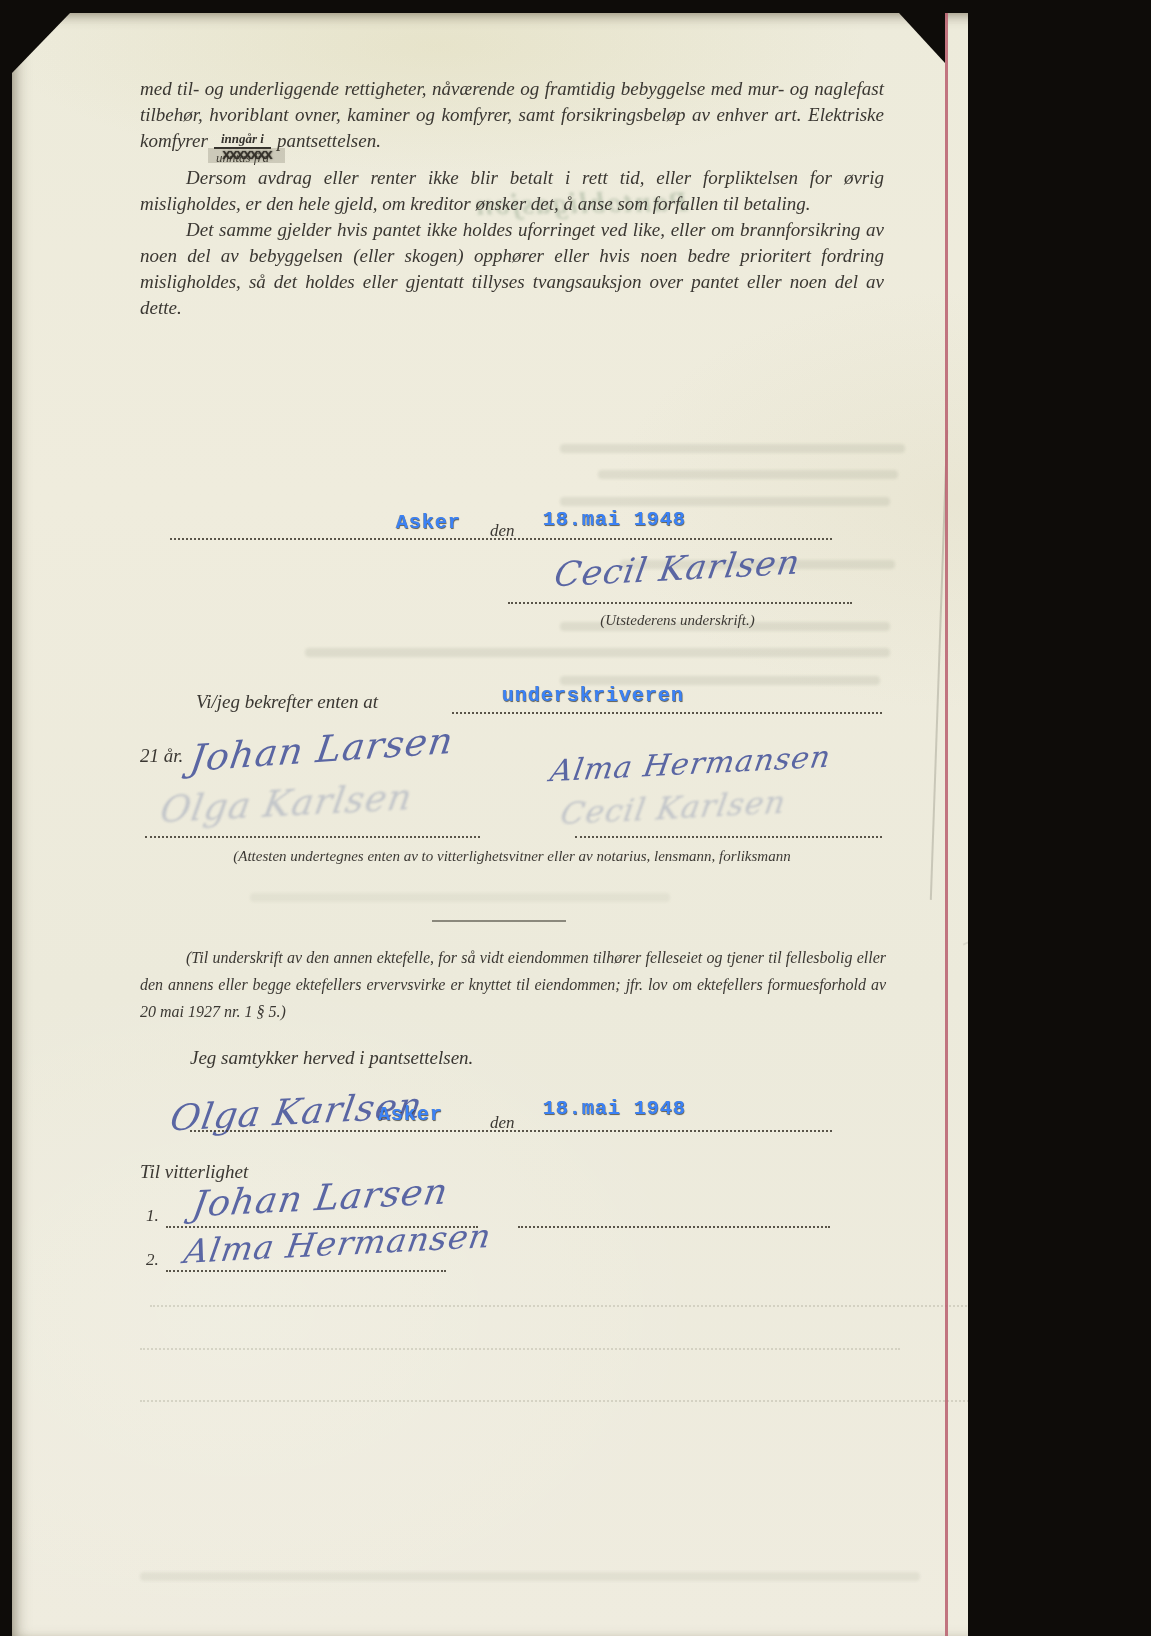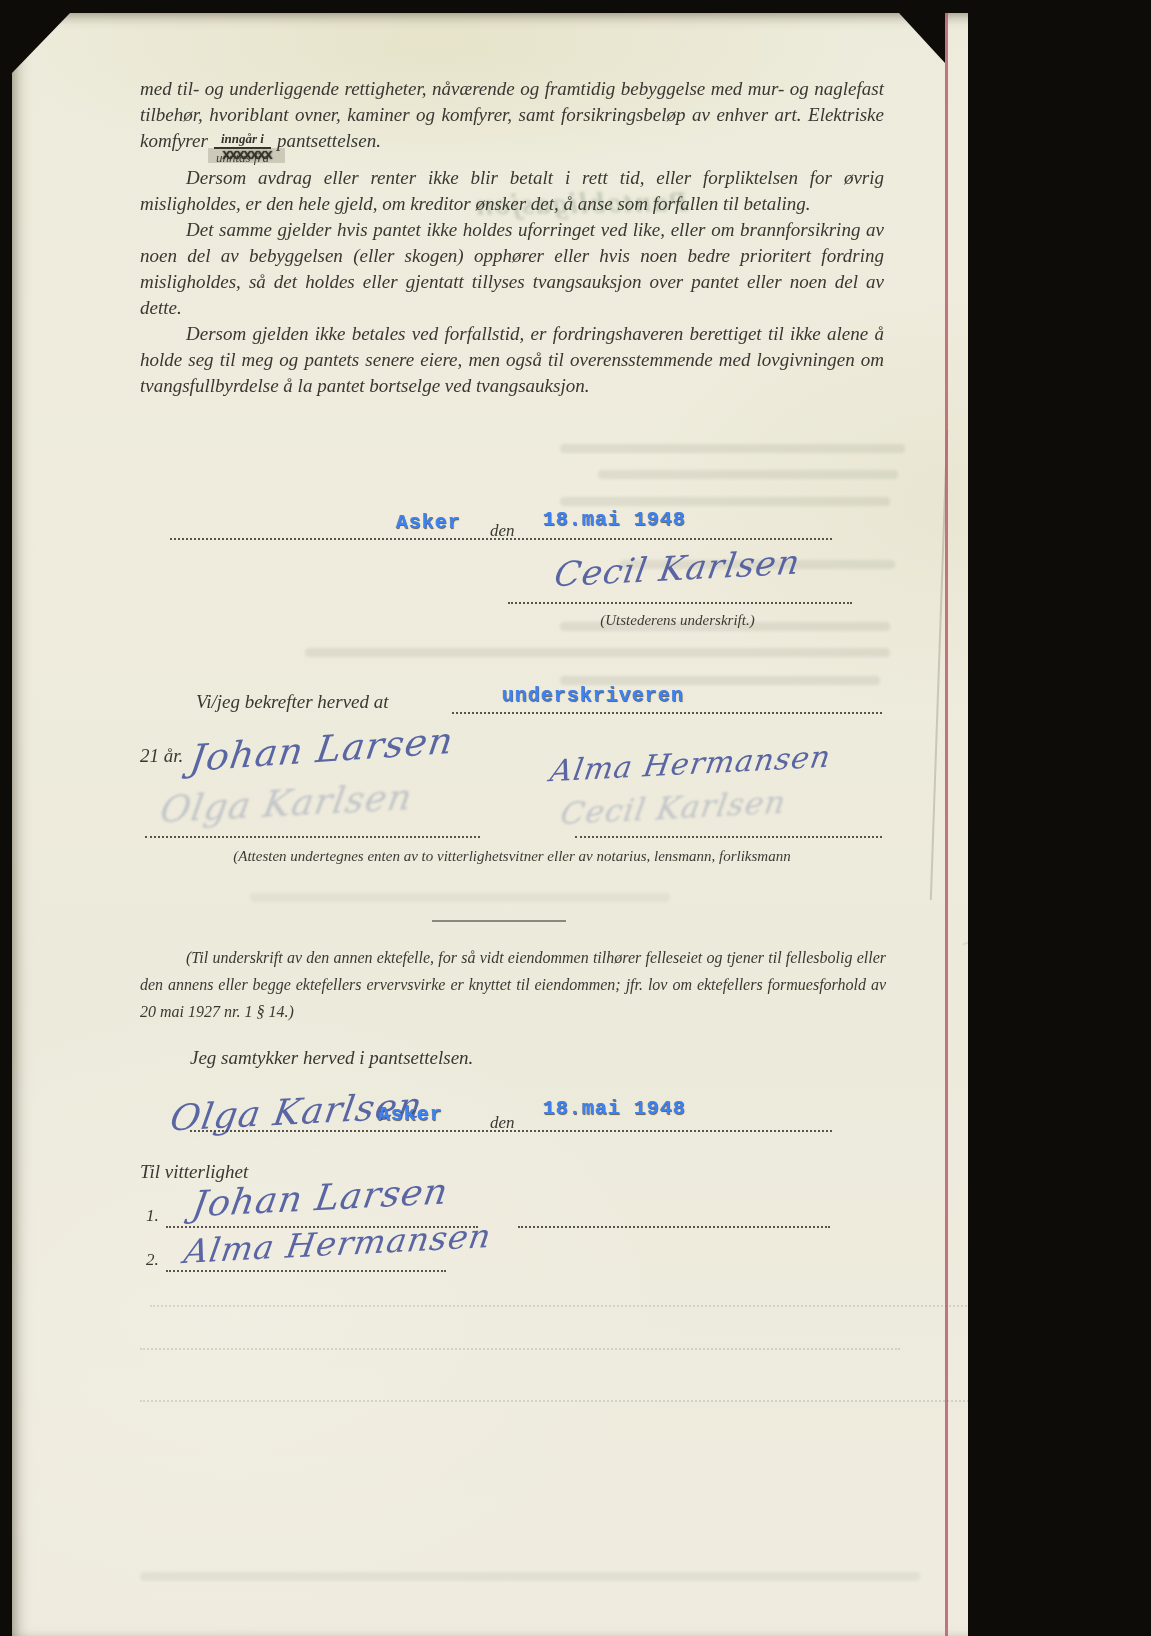--- a/index.html
+++ b/index.html
@@ -90,51 +90,50 @@
   <div class="bleed" style="left:250px;top:893px;width:420px;opacity:.6;"></div>
   <div class="bleeddots" style="left:150px;top:1297px;width:940px;"></div>
   <div class="bleeddots" style="left:140px;top:1340px;width:760px;"></div>
   <div class="bleeddots" style="left:140px;top:1392px;width:980px;"></div>
   <div class="bleed" style="left:140px;top:1572px;width:780px;opacity:.8;"></div>
 
   <div class="bodytext">
     <p><span>med til- og underliggende rettigheter, nåværende og framtidig bebyggelse med mur- og naglefast tilbehør, hvoriblant ovner, kaminer og komfyrer, samt forsikringsbeløp av enhver art. Elektriske komfyrer</span><span class="stamp"><span class="top">inngår i</span><span class="bot"><span>unntas fra</span><span class="strike">xxxxxxx</span></span></span><span>pantsettelsen.</span></p>
     <p class="ind">Dersom avdrag eller renter ikke blir betalt i rett tid, eller forpliktelsen for øvrig misligholdes, er den hele gjeld, om kreditor ønsker det, å anse som forfallen til betaling.</p>
     <p class="ind">Det samme gjelder hvis pantet ikke holdes uforringet ved like, eller om brannforsikring av noen del av bebyggelsen (eller skogen) opphører eller hvis noen bedre prioritert fordring misligholdes, så det holdes eller gjentatt tillyses tvangsauksjon over pantet eller noen del av dette.</p>
-    <p class="ind">Dersom gjelden ikke betales ved forfallstid, er fordringshaveren berettiget til ikke alene å holde seg til meg og pantets senere eiere, men også til overensstemmende med lovgivningen om tvangsfullbyrdelse å la pantet bortselge ved tvangsauksjon.</p>
   </div>
 
   <div class="dots" style="left:170px;top:518px;width:662px;"></div>
   <span class="typed" style="left:396px;top:511px;">Asker</span>
   <span class="lbl printed small" style="left:490px;top:519px;">den</span>
   <span class="typed" style="left:543px;top:508px;">18.mai 1948</span>
 
   <div class="hand" style="left:510px;top:550px;width:335px;text-align:center;">Cecil Karlsen</div>
   <div class="dots" style="left:508px;top:582px;width:344px;"></div>
   <div class="lbl caption" style="left:505px;top:610px;width:345px;text-align:center;font-family:Liberation Serif, serif;">(Utstederens underskrift.)</div>
 
-  <span class="lbl printed" style="left:196px;top:690px;">Vi/jeg bekrefter herved at</span>
+  <span class="lbl printed" style="left:196px;top:690px;">Vi/jeg bekrefter enten at</span>
   <div class="dots" style="left:452px;top:692px;width:430px;"></div>
   <span class="typed" style="left:502px;top:684px;">underskriveren</span>
   <span class="lbl printed" style="left:140px;top:744px;">21 år.</span>
 
   <div class="hand" style="left:192px;top:732px;font-size:37px;transform:skewX(-12deg) rotate(-4deg);">Johan Larsen</div>
   <div class="hand" style="left:552px;top:746px;font-size:30px;transform:skewX(-12deg) rotate(-3deg);">Alma Hermansen</div>
   <div class="hand ghost" style="left:162px;top:786px;font-size:36px;">Olga Karlsen</div>
   <div class="hand ghost" style="left:562px;top:790px;font-size:31px;">Cecil Karlsen</div>
   <div class="dots" style="left:145px;top:816px;width:335px;"></div>
   <div class="dots" style="left:575px;top:816px;width:307px;"></div>
 
   <div class="footnote">
     <div class="caption">(Attesten undertegnes enten av to vitterlighetsvitner eller av notarius, lensmann, forliksmann</div>
   </div>
 
   <div class="divider"></div>
 
-  <div class="spousenote">(Til underskrift av den annen ektefelle, for så vidt eiendommen tilhører felleseiet og tjener til fellesbolig eller den annens eller begge ektefellers ervervsvirke er knyttet til eiendommen; jfr. lov om ektefellers formuesforhold av 20 mai 1927 nr. 1 § 14.)</div>
+  <div class="spousenote">(Til underskrift av den annen ektefelle, for så vidt eiendommen tilhører felleseiet og tjener til fellesbolig eller den annens eller begge ektefellers ervervsvirke er knyttet til eiendommen; jfr. lov om ektefellers formuesforhold av 20 mai 1927 nr. 1 § 5.)</div>
 
   <span class="lbl printed" style="left:190px;top:1046px;">Jeg samtykker herved i pantsettelsen.</span>
 
   <div class="hand" style="left:172px;top:1094px;font-size:36px;">Olga Karlsen</div>
   <div class="dots" style="left:190px;top:1110px;width:642px;"></div>
   <span class="typed" style="left:378px;top:1103px;">Asker</span>
   <span class="lbl printed small" style="left:490px;top:1111px;">den</span>
   <span class="typed" style="left:543px;top:1097px;">18.mai 1948</span>
 
   <span class="lbl printed" style="left:140px;top:1160px;">Til vitterlighet</span>

